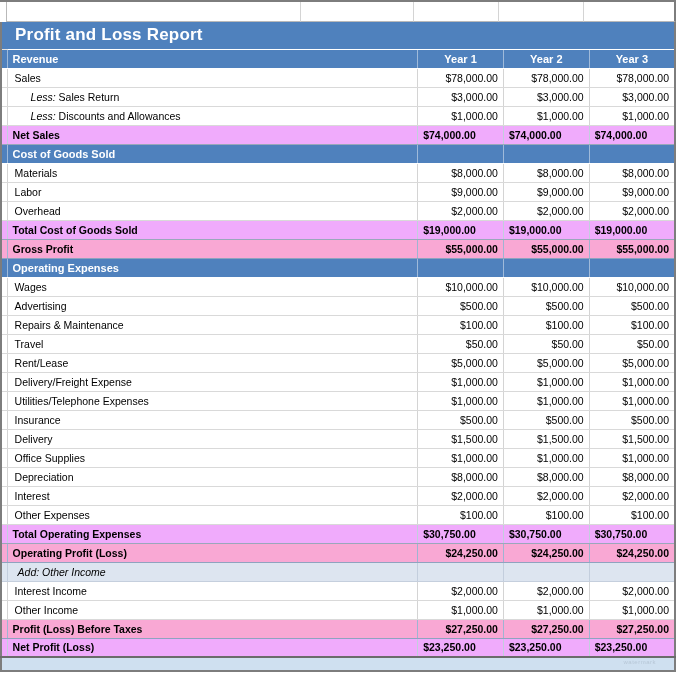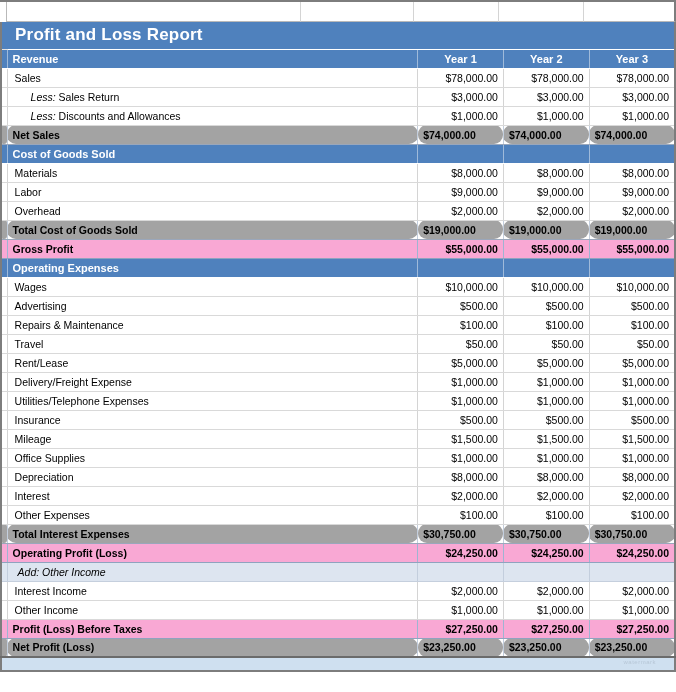--- a/index.html
+++ b/index.html
@@ -111,26 +111,25 @@
   tr.item td {
     background: #ffffff;
     border-bottom: 1px solid #d9d9d9;
     border-right: 1px solid #d4d4d4;
   }
   tr.item td.num { text-align: right; }
   tr.item td.label.indent { padding-left: 7px; }
 
   
   tr.subtotal td {
-    background: #a3a3a3;
+    background: #f0abfc;
     font-weight: bold;
     border-top: 1px solid #6b6b6b;
     border-bottom: 1px solid #9aa7bb;
     border-right: 1px solid #c3cedd;
-    border-radius: 9px;
   }
   tr.subtotal td.num { text-align: left; }
 
   
   tr.total td {
     background: #f9a8d4;
     font-weight: bold;
     border-top: 1px solid #6b6b6b;
     border-bottom: 1px solid #8fa3bf;
     border-right: 1px solid #9fb4d2;
@@ -334,21 +333,21 @@
         </tr>
         <tr class="item">
           <td class="gutter"></td>
           <td class="label indent">Insurance</td>
           <td class="num">$500.00</td>
           <td class="num">$500.00</td>
           <td class="num">$500.00</td>
         </tr>
         <tr class="item">
           <td class="gutter"></td>
-          <td class="label indent">Mileage</td>
+          <td class="label indent">Delivery</td>
           <td class="num">$1,500.00</td>
           <td class="num">$1,500.00</td>
           <td class="num">$1,500.00</td>
         </tr>
         <tr class="item">
           <td class="gutter"></td>
           <td class="label indent">Office Supplies</td>
           <td class="num">$1,000.00</td>
           <td class="num">$1,000.00</td>
           <td class="num">$1,000.00</td>
@@ -369,21 +368,21 @@
         </tr>
         <tr class="item">
           <td class="gutter"></td>
           <td class="label indent">Other Expenses</td>
           <td class="num">$100.00</td>
           <td class="num">$100.00</td>
           <td class="num">$100.00</td>
         </tr>
         <tr class="subtotal">
           <td class="gutter"></td>
-          <td class="label">Total Interest Expenses</td>
+          <td class="label">Total Operating Expenses</td>
           <td class="num">$30,750.00</td>
           <td class="num">$30,750.00</td>
           <td class="num">$30,750.00</td>
         </tr>
         <tr class="total">
           <td class="gutter"></td>
           <td class="label">Operating Profit (Loss)</td>
           <td class="num">$24,250.00</td>
           <td class="num">$24,250.00</td>
           <td class="num">$24,250.00</td>

